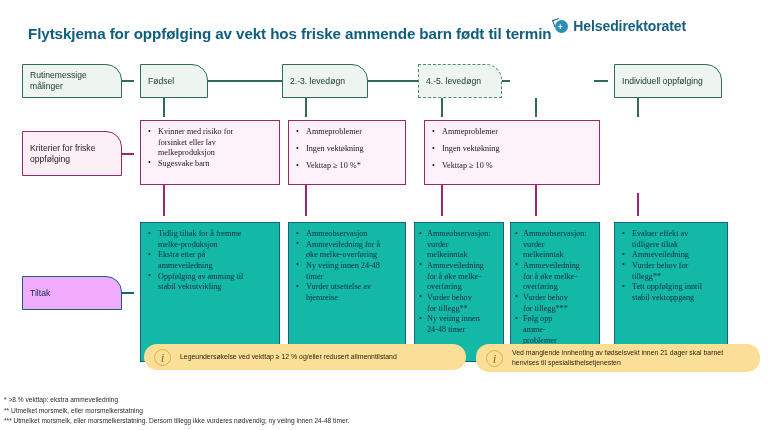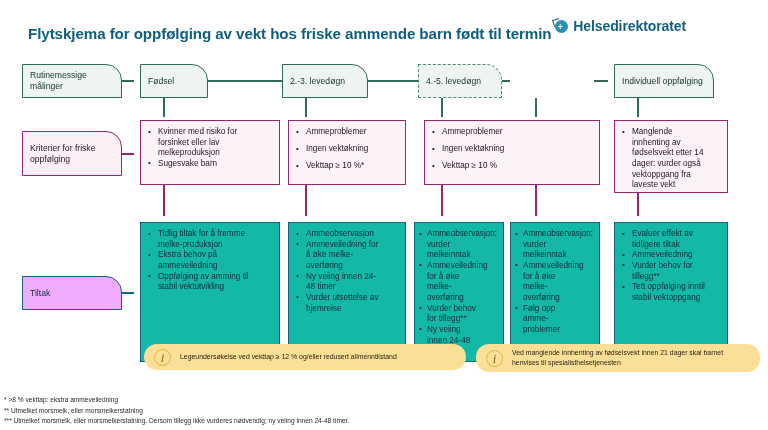--- a/index.html
+++ b/index.html
@@ -44,21 +44,21 @@
   }
   .flagbox.green { border-color:#2f6b57; background:#eef5f1; color:#16342a; }
   .flagbox.purple{ border-color:#98276d; background:#fbeff6; color:#2b1423; }
   .flagbox.blue  { border-color:#186080; background:#f0abfc; color:#10303f; }
   .flagbox.dashed{ border-style:dashed; border-color:#4d8a72; background:#eef5f1; }
 
   .listbox {
     position:absolute;
     border-width:1.4px; border-style:solid;
     padding:6px 22px 6px 4px;
-    font-size:8.2px; line-height:1.3;
+    font-size:8.2px; line-height:1.3;font-family:Liberation Serif, serif;
   }
   .listbox.purple { border-color:#98276d; background:#fdf2f8; color:#24121d; }
   .listbox.blue   { border-color:#186080; background:#14b8a6; color:#0f2c3b; }
 
   .listbox ul { margin:0; padding:0; list-style:none; }
   .listbox li {
     position:relative; padding-left:13px; margin-bottom:1px;
   }
   .listbox li:before {
     content:"\2022"; position:absolute; left:3px; top:-0.5px; font-size:8px;
@@ -131,21 +131,21 @@
   <div class="hline g" style="left:368px; top:44px; width:50px;"></div>
 
   <div class="flagbox green dashed" style="left:418px; top:28px; width:84px; height:34px;">
     <span>4.-5. levedøgn</span>
   </div>
   <div class="hline g" style="left:502px; top:44px; width:8px;"></div>
 
   <div class="hline g" style="left:594px; top:44px; width:14px;"></div>
   <div class="arrow-r ga" style="left:608px; top:41px;"></div>
 
-  <div class="flagbox green" style="left:614px; top:28px; width:100px; height:34px;">
+  <div class="flagbox green" style="left:614px; top:28px; width:108px; height:34px;">
     <span>Individuell oppfølging</span>
   </div>
 
   <div class="vline g" style="left:163px; top:62px; height:19px;"></div>
   <div class="arrow-d gd" style="left:160px; top:81px;"></div>
   <div class="vline g" style="left:305px; top:62px; height:19px;"></div>
   <div class="arrow-d gd" style="left:302px; top:81px;"></div>
   <div class="vline g" style="left:441px; top:62px; height:19px;"></div>
   <div class="arrow-d gd" style="left:438px; top:81px;"></div>
   <div class="vline g" style="left:535px; top:62px; height:19px;"></div>
@@ -175,25 +175,20 @@
   </div>
 
   <div class="listbox purple sparse" style="left:424px; top:84px; width:176px; height:65px;">
     <ul>
       <li>Ammeproblemer</li>
       <li>Ingen vektøkning</li>
       <li>Vekttap ≥ 10 %</li>
     </ul>
   </div>
 
-  <div class="listbox purple tight" style="left:614px; top:84px; width:114px; height:73px;">
-    <ul>
-      <li>Manglende innhenting av fødselsvekt etter 14 dager: vurder også vektoppgang fra laveste vekt</li>
-    </ul>
-  </div>
 
   <div class="vline p" style="left:163px; top:149px; height:31px;"></div>
   <div class="arrow-d pd" style="left:160px; top:180px;"></div>
   <div class="vline p" style="left:305px; top:149px; height:31px;"></div>
   <div class="arrow-d pd" style="left:302px; top:180px;"></div>
   <div class="vline p" style="left:441px; top:149px; height:31px;"></div>
   <div class="arrow-d pd" style="left:438px; top:180px;"></div>
   <div class="vline p" style="left:535px; top:149px; height:31px;"></div>
   <div class="arrow-d pd" style="left:532px; top:180px;"></div>
   <div class="vline p" style="left:637px; top:157px; height:23px;"></div>
@@ -201,21 +196,21 @@
 
   <div class="flagbox blue" style="left:22px; top:240px; width:100px; height:34px;">
     <span>Tiltak</span>
   </div>
   <div class="hline b" style="left:122px; top:256px; width:12px;"></div>
   <div class="arrow-r ba" style="left:134px; top:253px;"></div>
 
   <div class="listbox blue tight" style="left:140px; top:186px; width:140px; height:140px;">
     <ul>
       <li>Tidlig tiltak for å fremme melke-produksjon</li>
-      <li>Ekstra behov på ammeveiledning</li>
+      <li>Ekstra etter på ammeveiledning</li>
       <li>Oppfølging av amming til stabil vektutvikling</li>
     </ul>
   </div>
 
   <div class="listbox blue tight" style="left:288px; top:186px; width:118px; height:140px;">
     <ul>
       <li>Ammeobservasjon</li>
       <li>Ammeveiledning for å øke melke-overføring</li>
       <li>Ny veiing innen 24-48 timer</li>
       <li>Vurder utsettelse av hjemreise</li>
@@ -228,20 +223,21 @@
       <li>Ammeveiledning for å øke melke-overføring</li>
       <li>Vurder behov for tillegg**</li>
       <li>Ny veiing innen 24-48 timer</li>
     </ul>
   </div>
 
   <div class="listbox blue tight narrowbul" style="left:510px; top:186px; width:90px; height:140px;">
     <ul>
       <li>Ammeobservasjon: vurder melkeinntak</li>
       <li>Ammeveiledning for å øke melke-overføring</li>
+      <li>Vurder behov for tillegg***</li>
       <li>Følg opp amme-problemer</li>
     </ul>
   </div>
 
   <div class="listbox blue tight" style="left:614px; top:186px; width:114px; height:140px;">
     <ul>
       <li>Evaluer effekt av tidligere tiltak</li>
       <li>Ammeveiledning</li>
       <li>Vurder behov for tillegg**</li>
       <li>Tett oppfølging inntil stabil vektoppgang</li>

